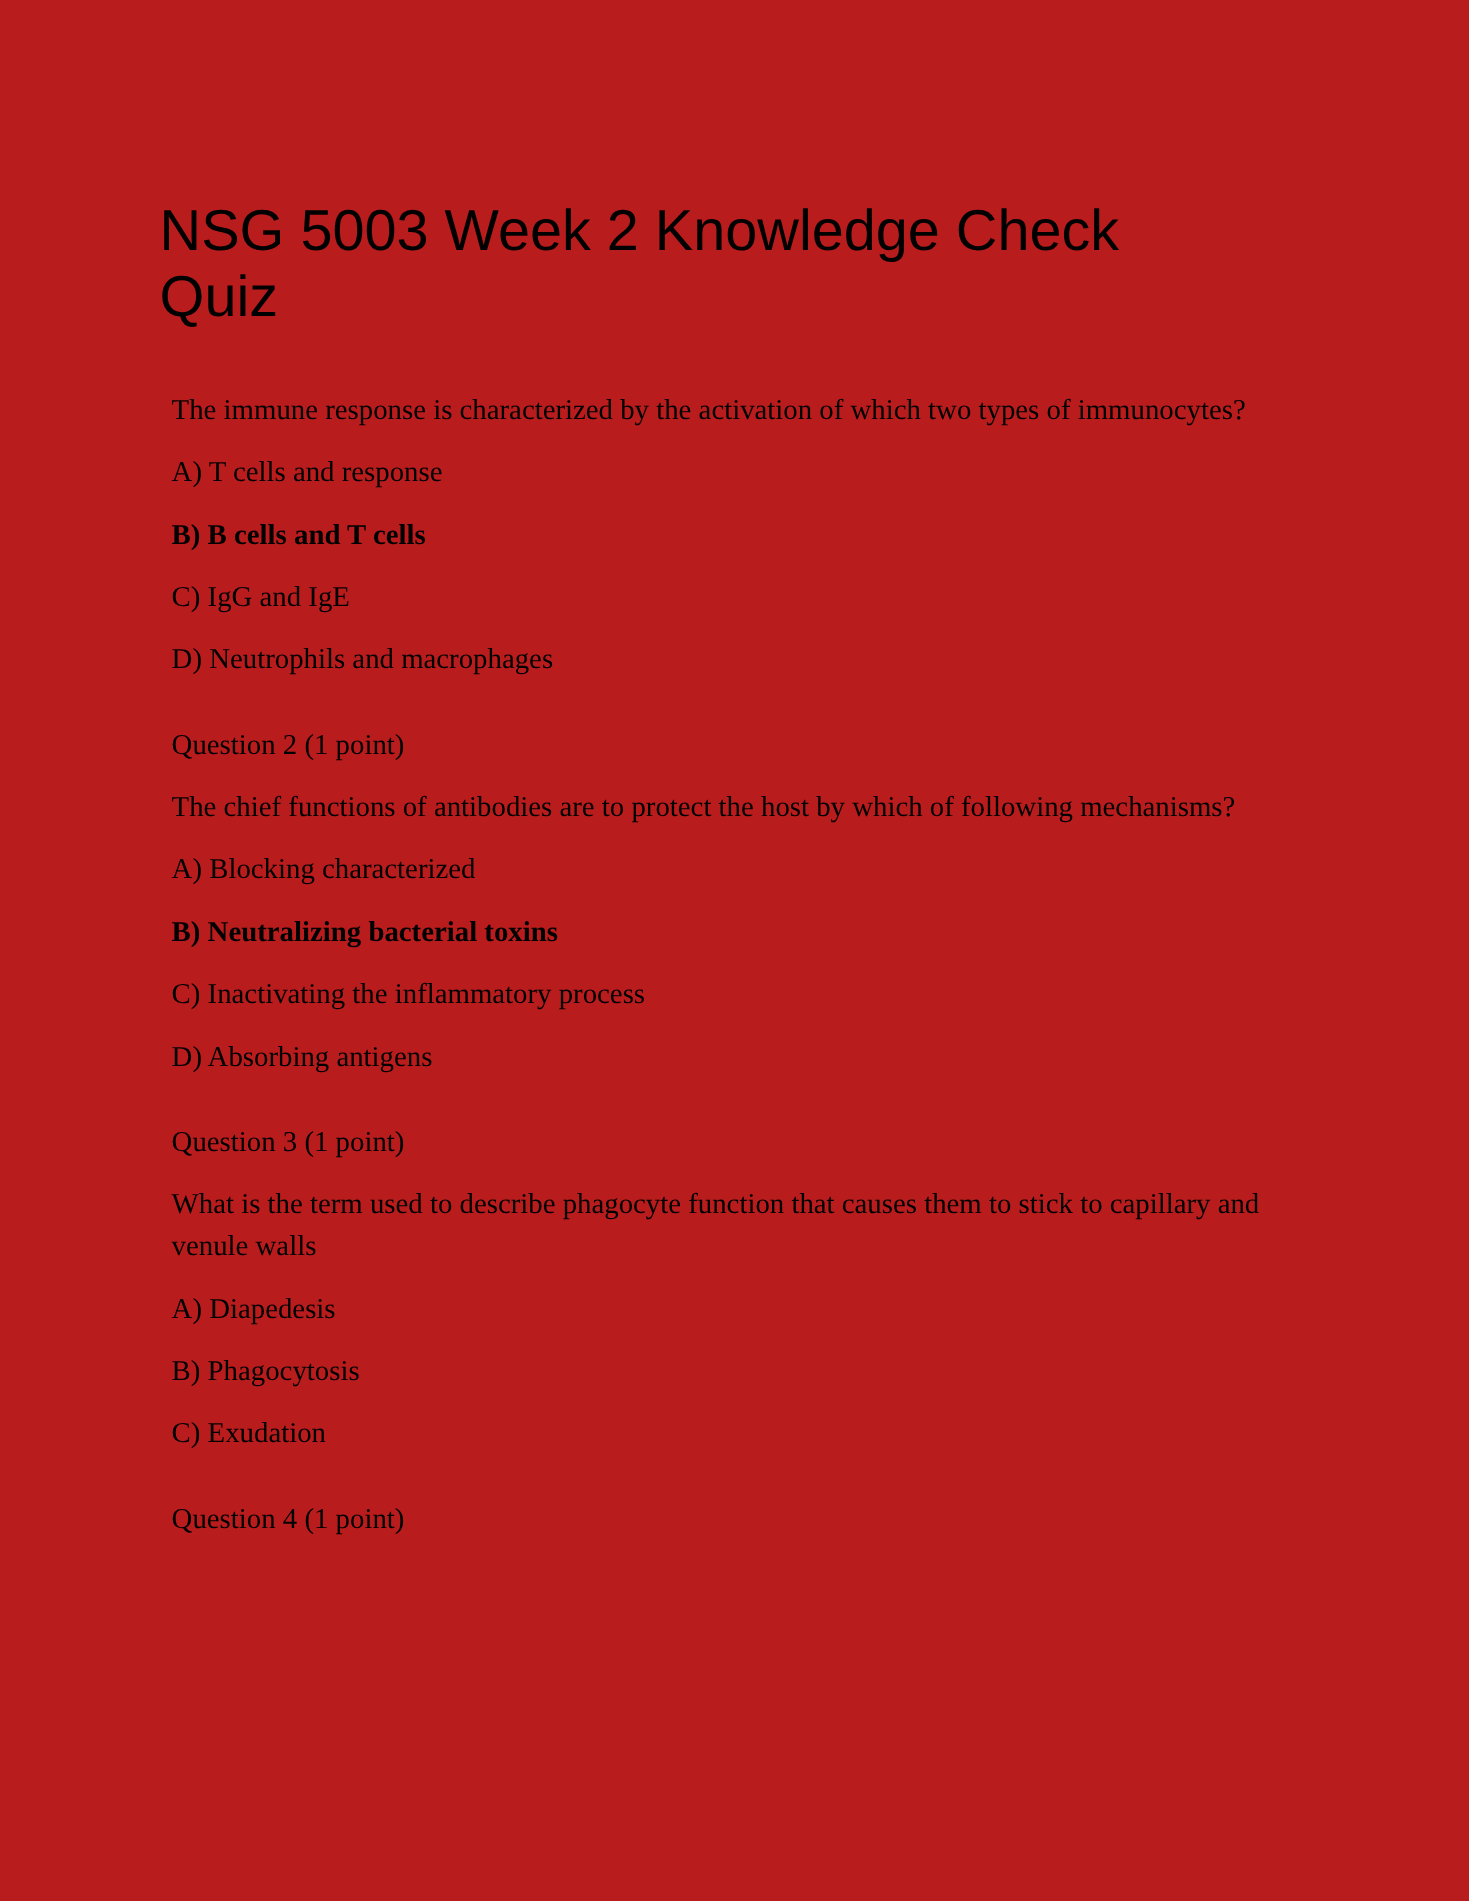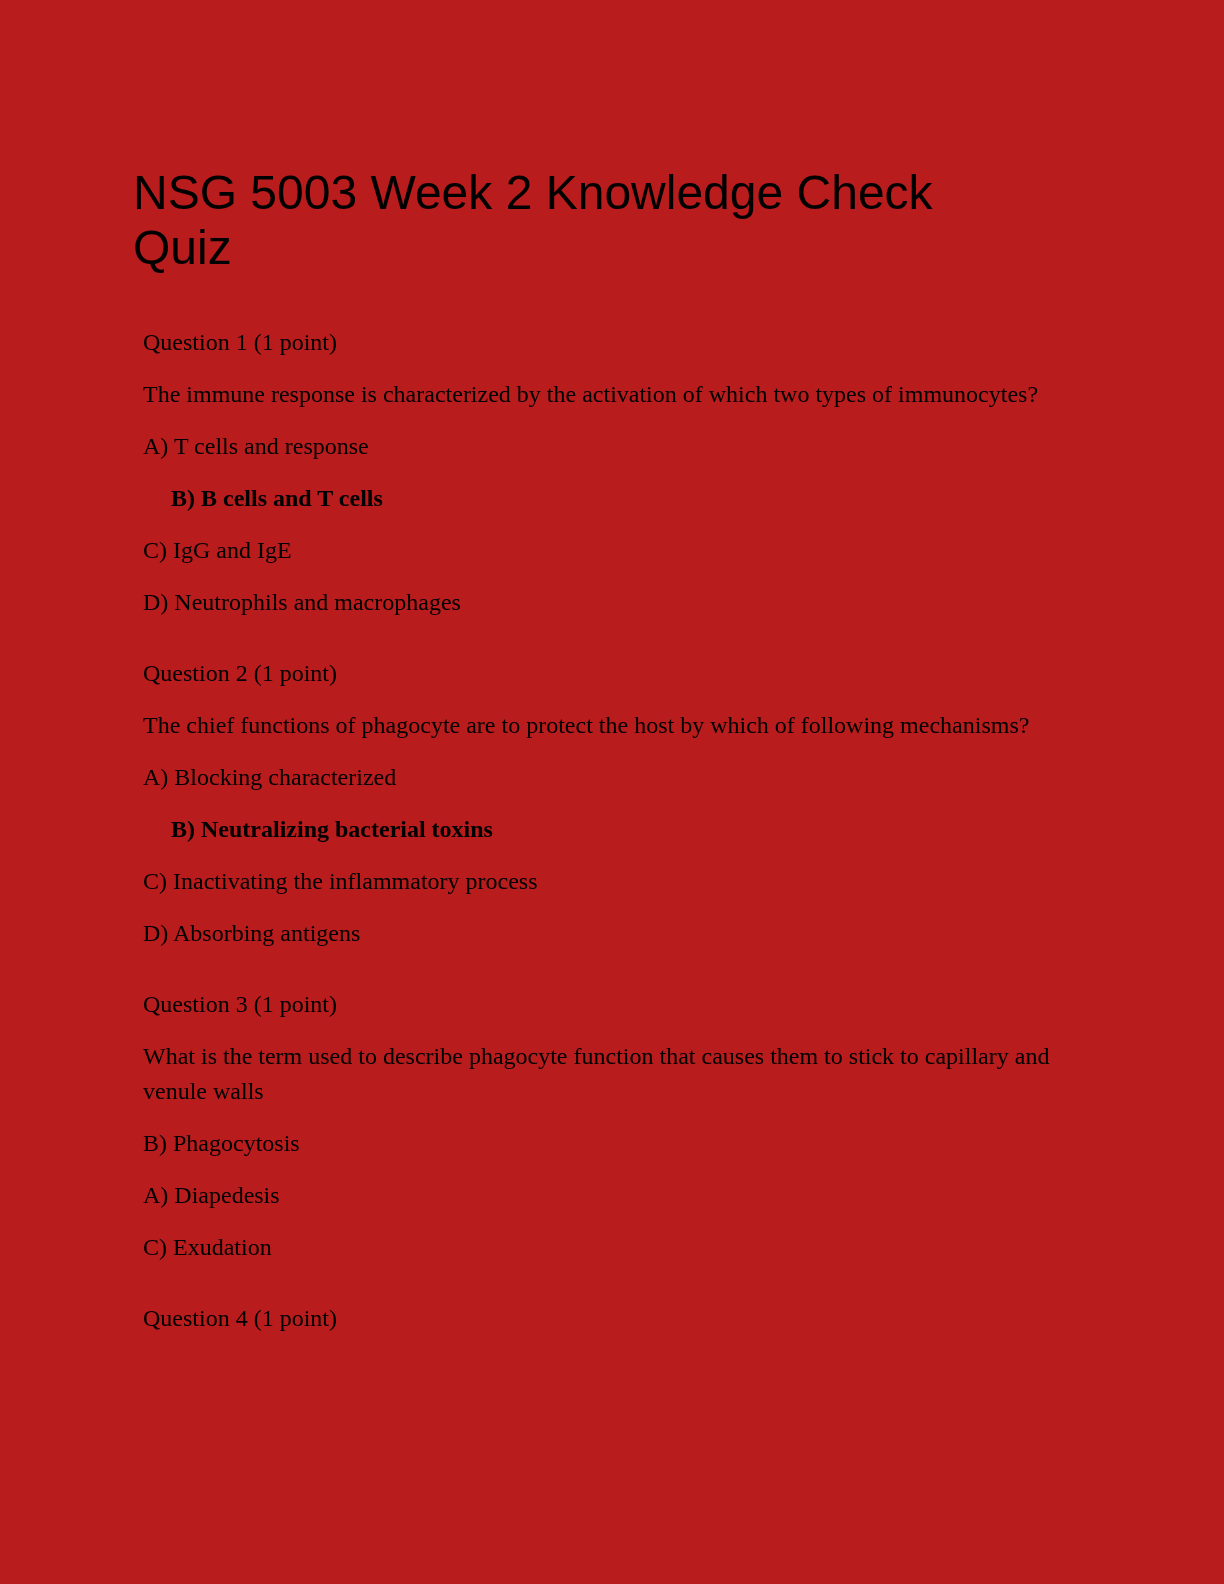--- a/index.html
+++ b/index.html
@@ -40,55 +40,53 @@
     margin: 0 0 17px 0;
   }
   .question {
     margin: 0;
   }
   .question + .question {
     margin-top: 36px;
   }
   .option.bold {
     font-weight: 700;
-    margin-left: 28px;
   }
 </style>
 </head>
 <body>
 
 <div class="page">
 
   <h1 class="doc-title">NSG 5003 Week 2 Knowledge Check Quiz</h1>
 
   <div class="content">
 
     <div class="question">
-      <p>Question 1 (1 point)</p>
       <p>The immune response is characterized by the activation of which two types of immunocytes?</p>
       <p class="option">A) T cells and response</p>
       <p class="option bold">B) B cells and T cells</p>
       <p class="option">C) IgG and IgE</p>
       <p class="option">D) Neutrophils and macrophages</p>
     </div>
 
     <div class="question">
       <p>Question 2 (1 point)</p>
-      <p>The chief functions of phagocyte are to protect the host by which of following mechanisms?</p>
+      <p>The chief functions of antibodies are to protect the host by which of following mechanisms?</p>
       <p class="option">A) Blocking characterized</p>
       <p class="option bold">B) Neutralizing bacterial toxins</p>
       <p class="option">C) Inactivating the inflammatory process</p>
       <p class="option">D) Absorbing antigens</p>
     </div>
 
     <div class="question">
       <p>Question 3 (1 point)</p>
       <p>What is the term used to describe phagocyte function that causes them to stick to capillary and venule walls</p>
+      <p class="option">A) Diapedesis</p>
       <p class="option">B) Phagocytosis</p>
-      <p class="option">A) Diapedesis</p>
       <p class="option">C) Exudation</p>
     </div>
 
     <div class="question">
       <p>Question 4 (1 point)</p>
     </div>
 
   </div>
 </div>
 

